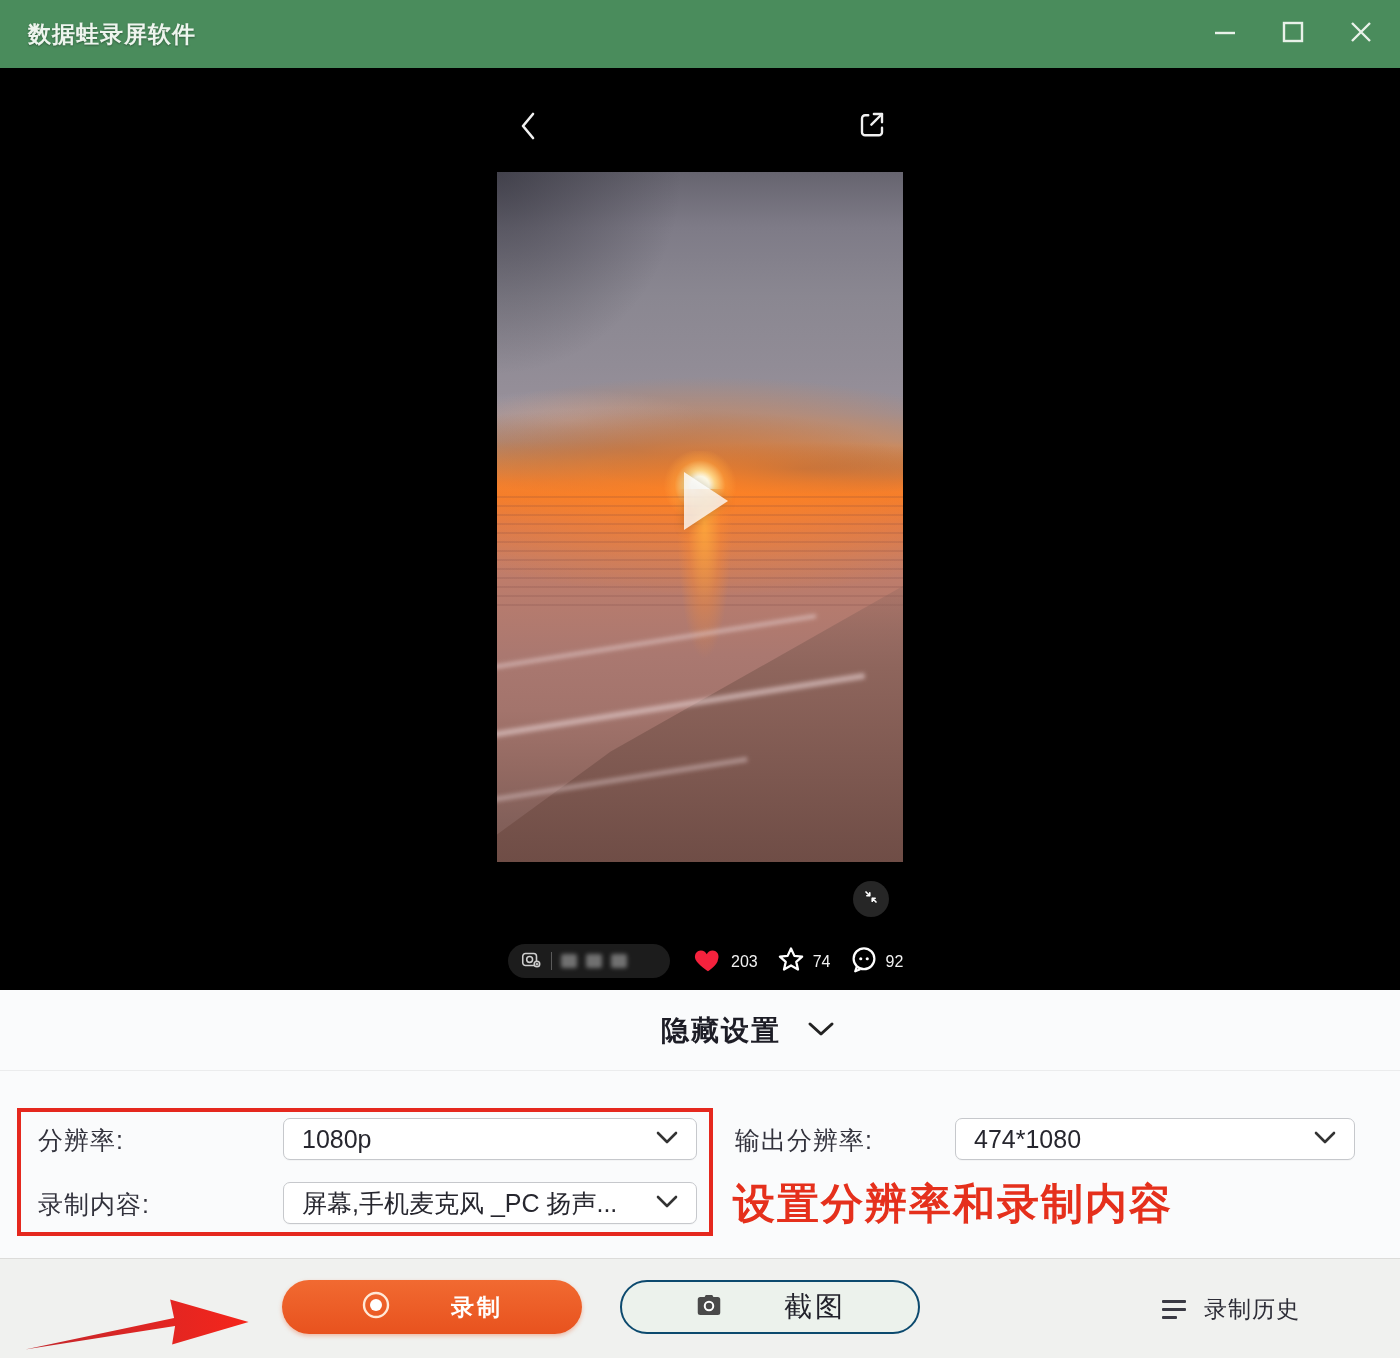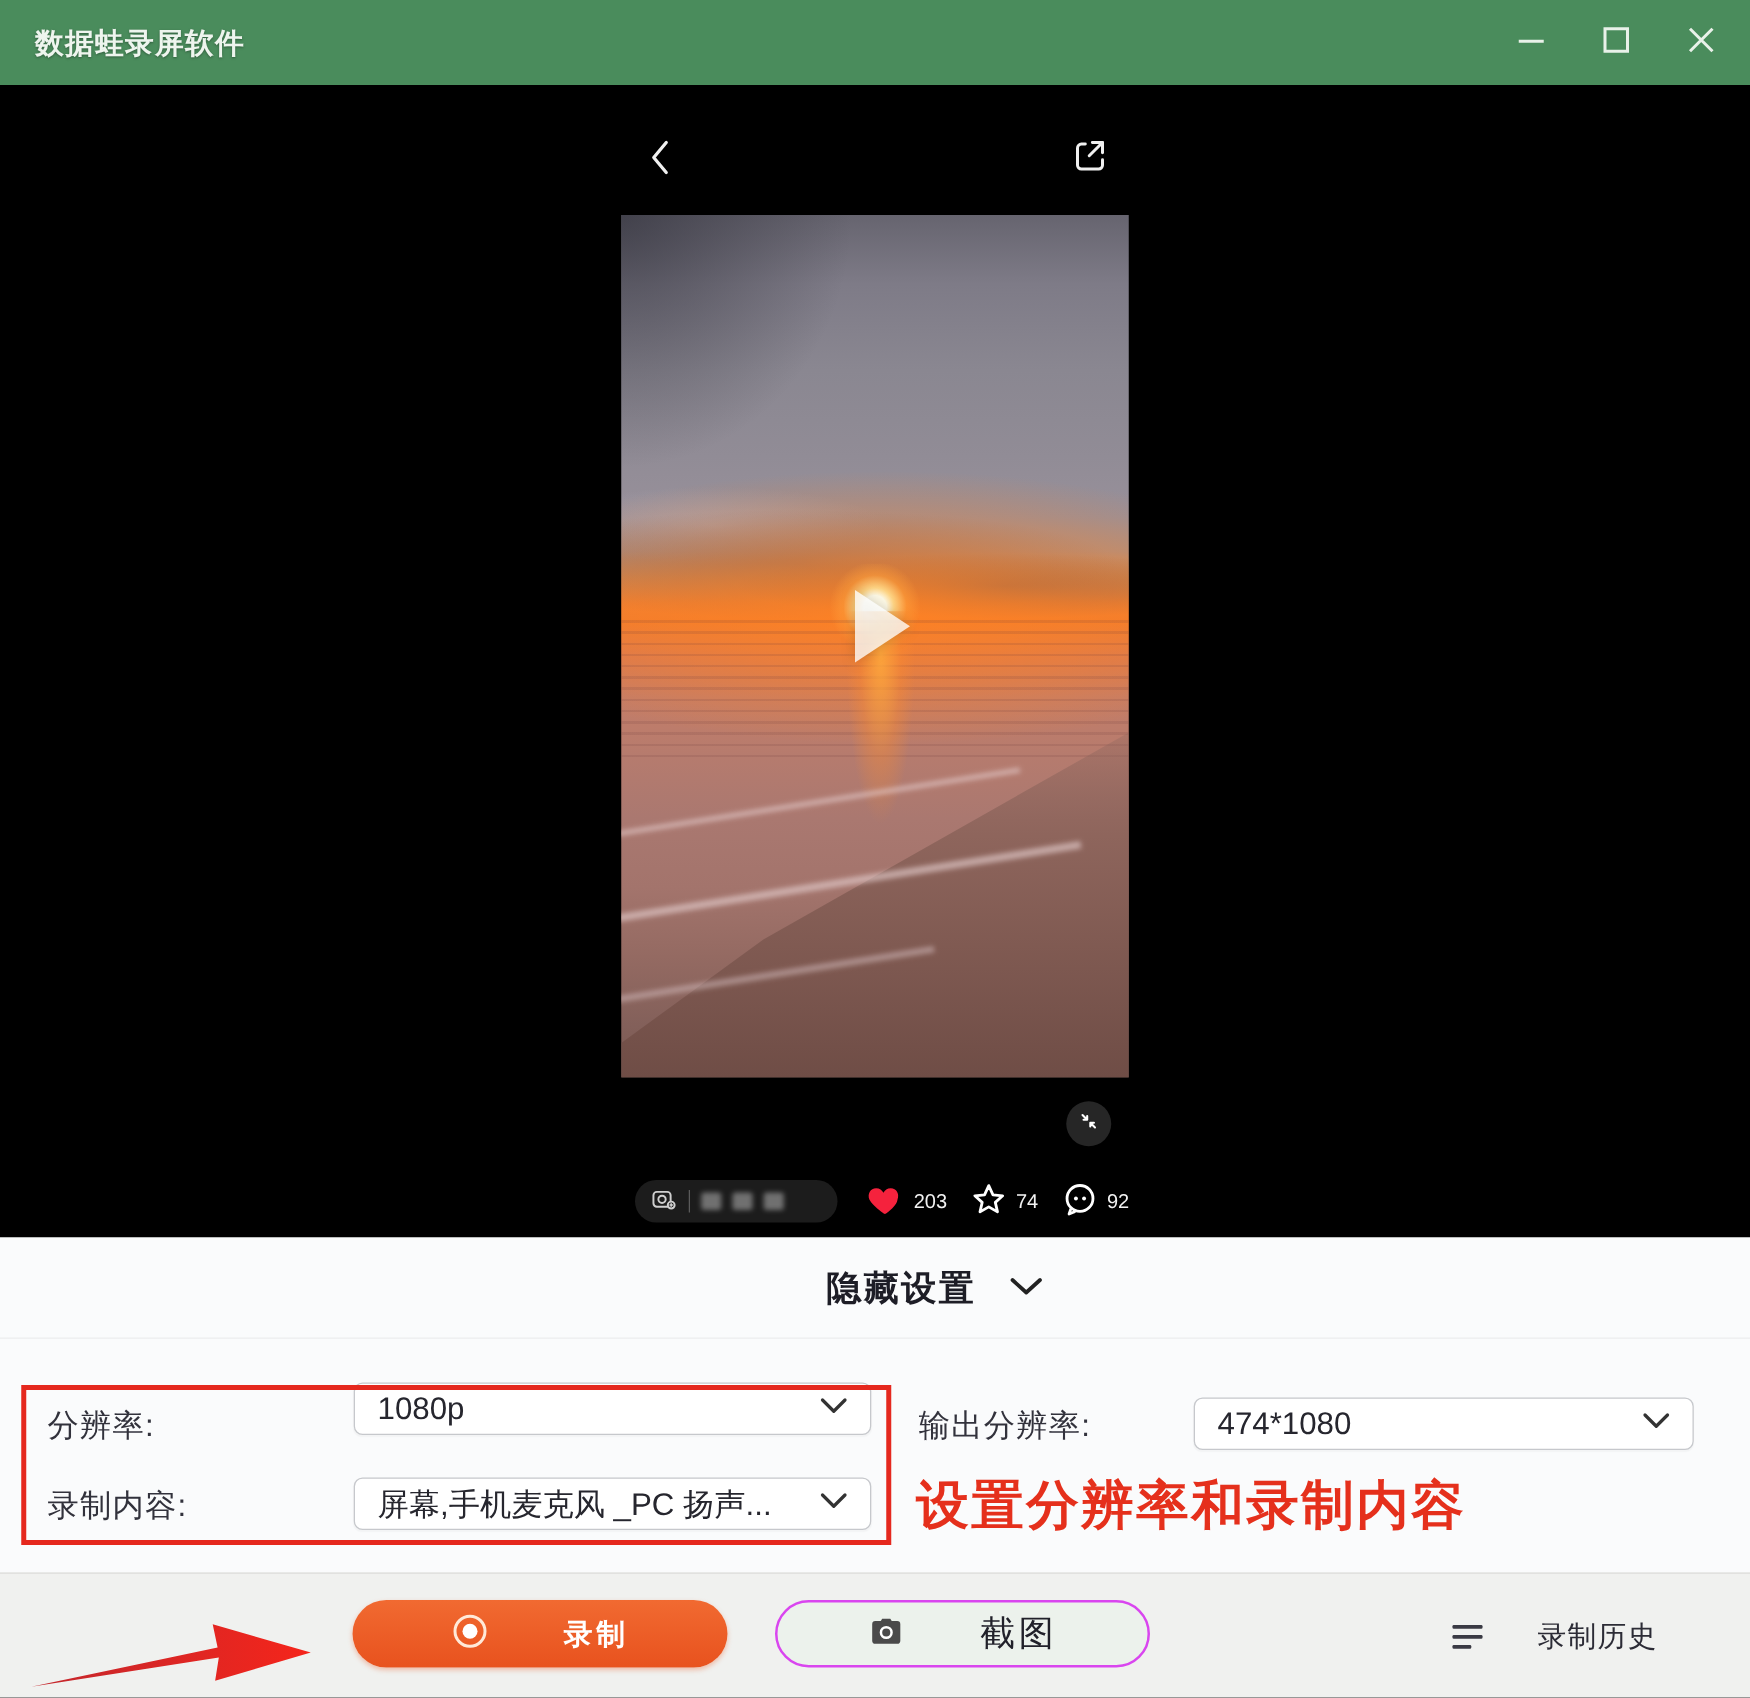--- a/index.html
+++ b/index.html
@@ -71,43 +71,43 @@
               display:flex;align-items:center;justify-content:center;gap:26px;margin-left:48px;}
   .toggle-row .tlabel{font-size:28px;font-weight:bold;color:#1d1d26;letter-spacing:2px;}
   .panel-div{position:absolute;left:0;top:80px;width:100%;height:1px;background:rgba(0,0,0,.06);}
 
   .field-label{position:absolute;font-size:25px;color:#32323c;letter-spacing:1px;}
   .dropdown{position:absolute;height:42px;background:#fff;border:1px solid #c6c8cc;border-radius:7px;
             display:flex;align-items:center;box-sizing:border-box;padding:0 18px;cursor:pointer;
             box-shadow:0 1px 1px rgba(0,0,0,.03);}
   .dropdown .dval{font-size:25px;color:#26262e;flex:1;white-space:nowrap;overflow:hidden;}
   .lab-res{left:38px;top:134px;}
-  .dd-res{left:283px;top:116px;width:414px;}
+  .dd-res{left:283px;top:128px;width:414px;}
   .lab-rec{left:38px;top:198px;}
   .dd-rec{left:283px;top:192px;width:414px;}
   .lab-out{left:735px;top:134px;}
   .dd-out{left:955px;top:128px;width:400px;}
 
   .anno-box{position:absolute;left:17px;top:118px;width:696px;height:128px;
             border:4px solid #e5281e;box-sizing:border-box;pointer-events:none;}
   .anno-text{position:absolute;left:733px;top:186px;font-size:42px;font-weight:bold;
              color:#e5301c;letter-spacing:2px;}
 
   
   .toolbar{position:absolute;left:0;top:1258px;width:1400px;height:100px;background:#f0f1ef;
            border-top:1px solid #dcdcda;box-sizing:border-box;}
   .arrow-anno{position:absolute;left:25px;top:34px;width:255px;height:60px;pointer-events:none;}
   .btn{position:absolute;top:21px;height:54px;width:300px;border-radius:27px;
        display:flex;align-items:center;justify-content:center;gap:60px;cursor:pointer;box-sizing:border-box;}
   .btn-record{left:282px;background:linear-gradient(180deg,#f16a31,#e8521e);
               box-shadow:0 2px 4px rgba(232,82,30,.35);}
   .btn-record .blabel{color:#fff;font-size:23px;font-weight:bold;letter-spacing:3px;}
-  .btn-shot{left:620px;background:#ecf2ec;border:2px solid #d946ef;}
+  .btn-shot{left:620px;background:#ecf2ec;border:2px solid #0c4a6e;}
   .btn-shot .blabel{color:#21212a;font-size:28px;letter-spacing:3px;}
-  .history{position:absolute;left:1162px;top:0;height:100px;display:flex;align-items:center;gap:44px;cursor:pointer;}
+  .history{position:absolute;left:1162px;top:0;height:100px;display:flex;align-items:center;gap:18px;cursor:pointer;}
   .history .hlabel{color:#2c2c36;font-size:23px;letter-spacing:1px;}
   .hist-icon{display:flex;flex-direction:column;gap:5px;}
   .hist-icon span{height:3px;background:#3a3a44;border-radius:1px;display:block;}
 </style>
 </head>
 <body>
 
 <div class="app">
 
   <div class="titlebar">

